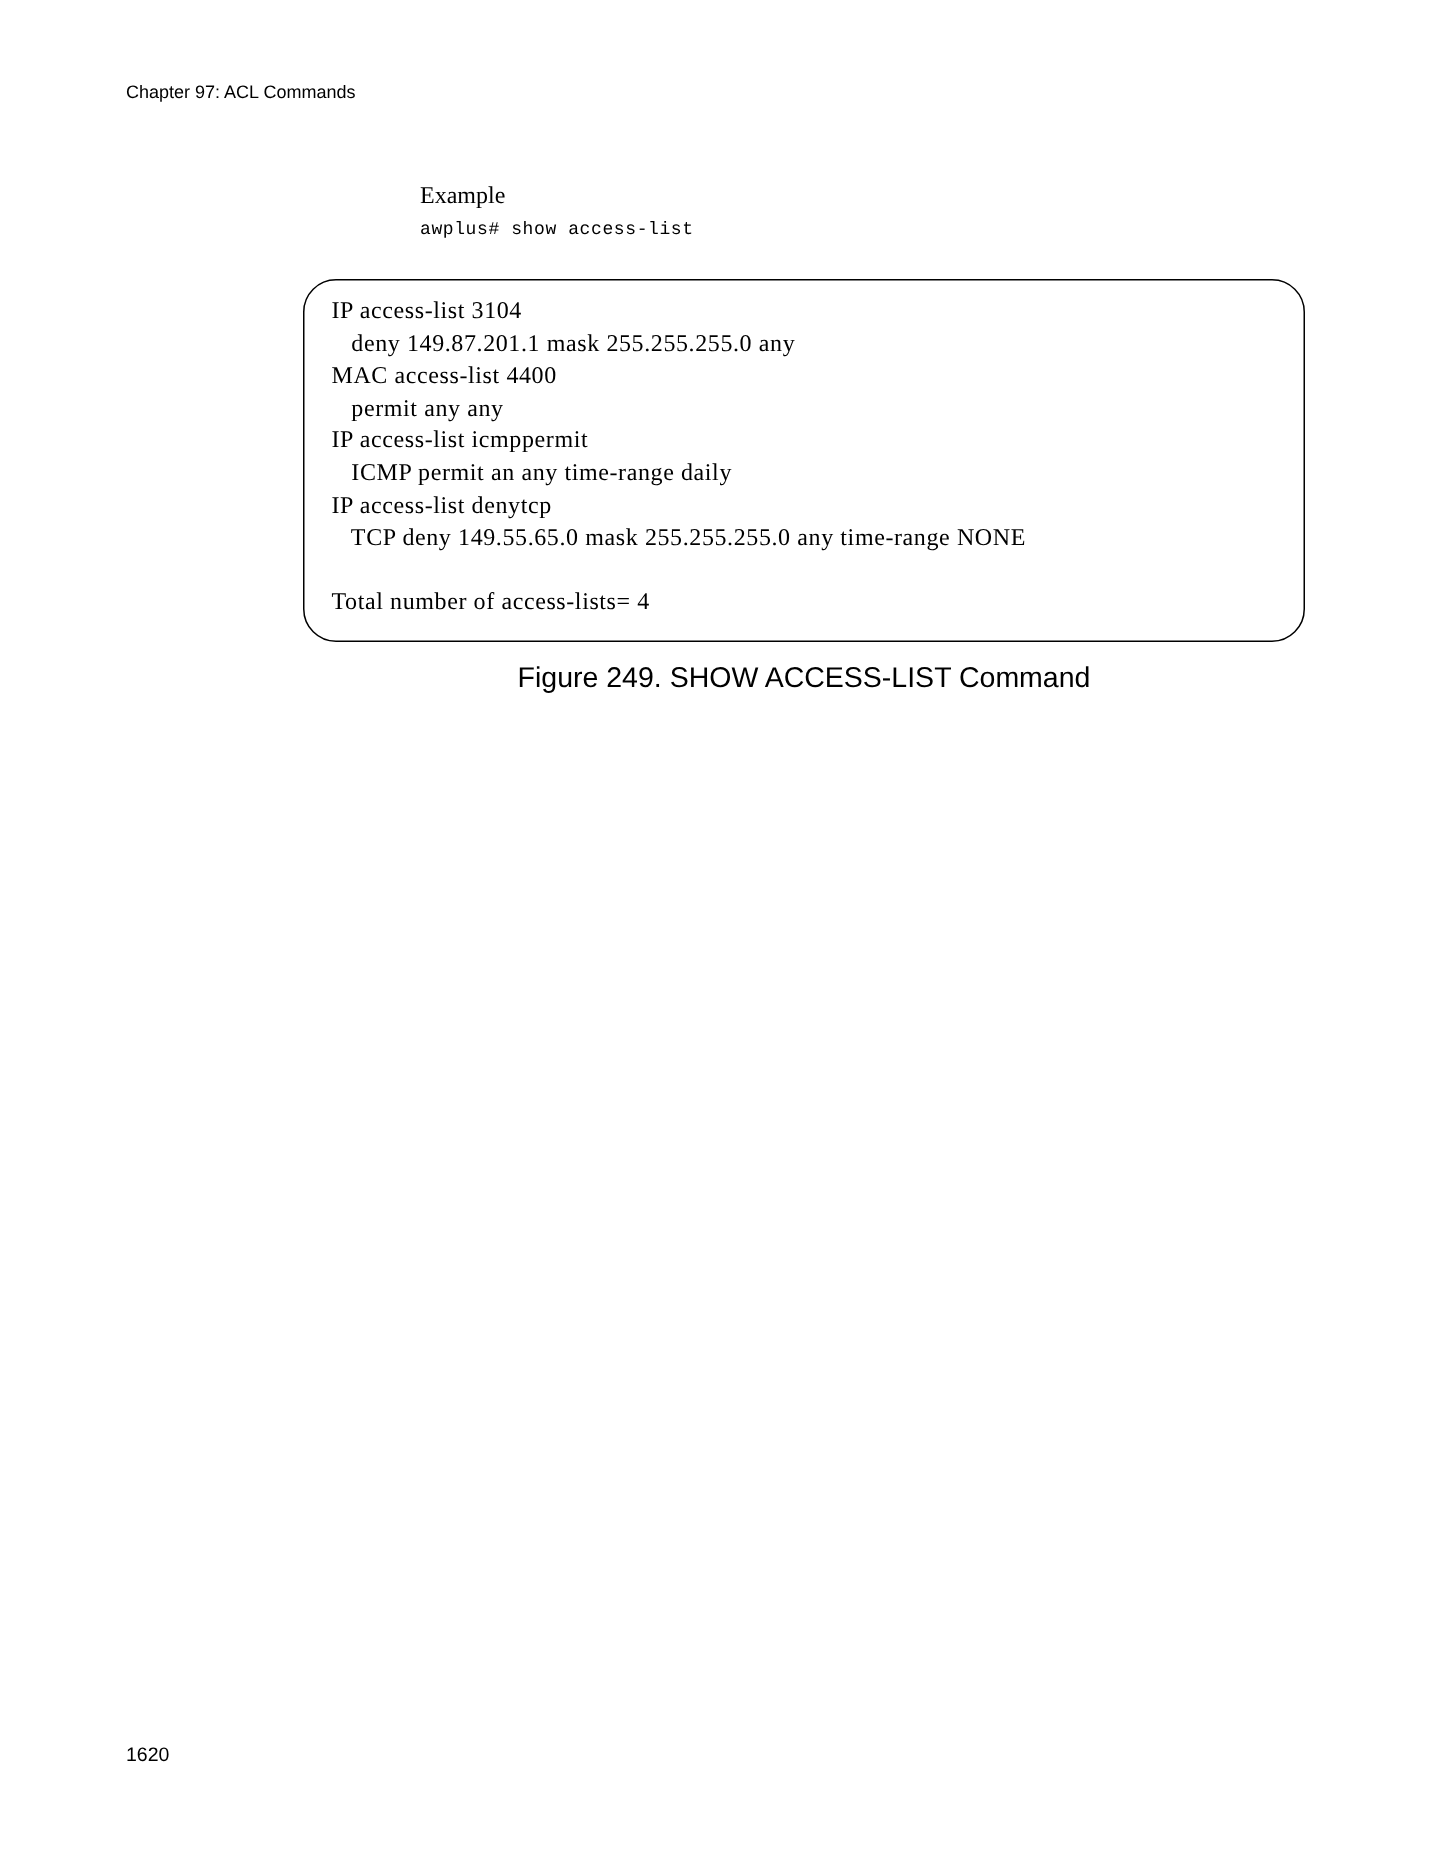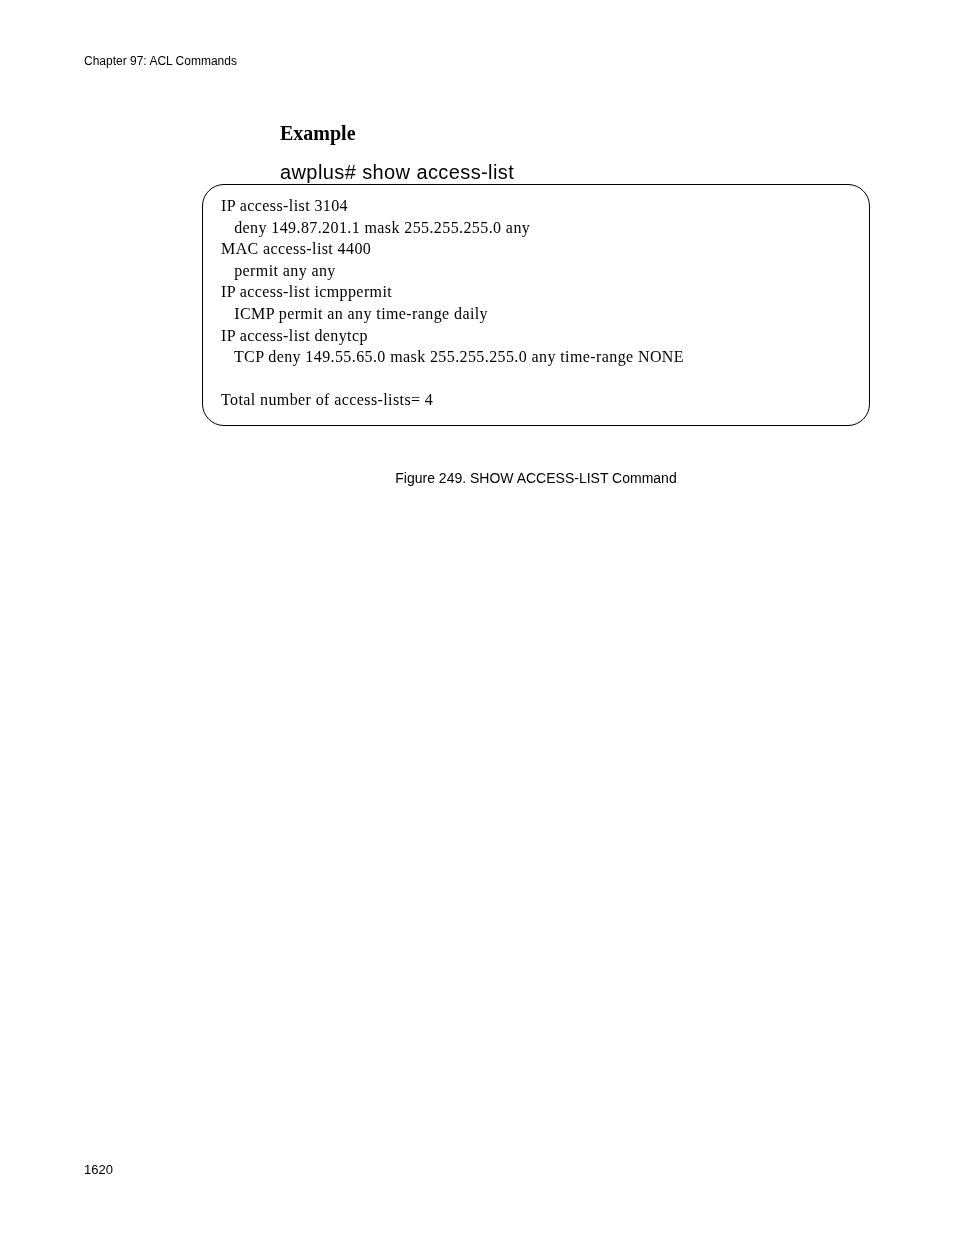--- a/index.html
+++ b/index.html
@@ -21,51 +21,52 @@
   .running-head {
     font-size: 12px;
     font-family: Arial, Helvetica, sans-serif;
     margin-bottom: 54px;
   }
   .content {
     margin-left: 196px;
   }
   .section-heading {
     font-family: "Times New Roman", Times, serif;
-    font-weight: bold;
-    font-size: 20px;
-    margin-bottom: 16px;
+    font-weight: normal;
+    font-size: 16px;
+    margin-bottom: 6px;
   }
   .body-text {
     font-size: 16.5px;
     line-height: 1.35;
     margin-bottom: 18px;
   }
   .cmd-line {
-    font-family: Liberation Sans, sans-serif;
-    font-size: 20px;
+    font-family: Liberation Mono, monospace;
+    font-size: 12px;
     letter-spacing: 0.4px;
+    margin-bottom: 26px;
   }
   .terminal-box {
     margin-left: 118px;
     margin-right: 0;
     border: 1.5px solid #000;
     border-radius: 22px;
     padding: 10px 18px 14px 18px;
     font-family: Liberation Serif, serif;
     font-size: 16px;
     line-height: 1.35;
     letter-spacing: 0.4px;
     white-space: pre;
     box-sizing: border-box;
   }
   .figure-caption {
     text-align: center;
-    font-size: 14px;
-    margin-top: 44px;
+    font-size: 19px;
+    margin-top: 14px;
     margin-left: 118px;
   }
   .page-number {
     position: absolute;
     bottom: 58px;
     left: 84px;
     font-size: 13px;
     text-align: right;
   }
 </style>

